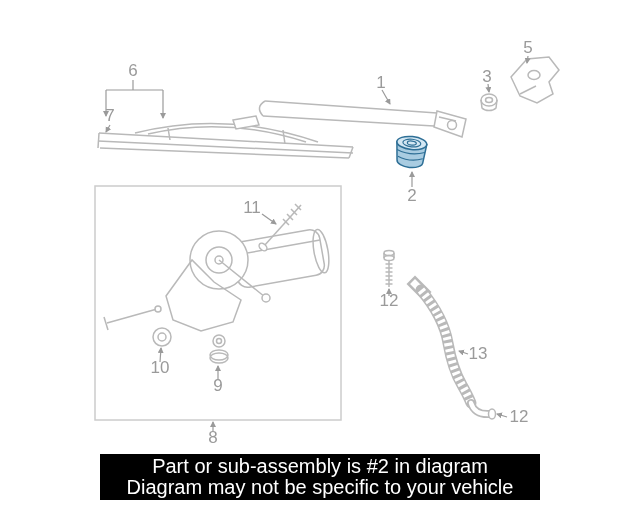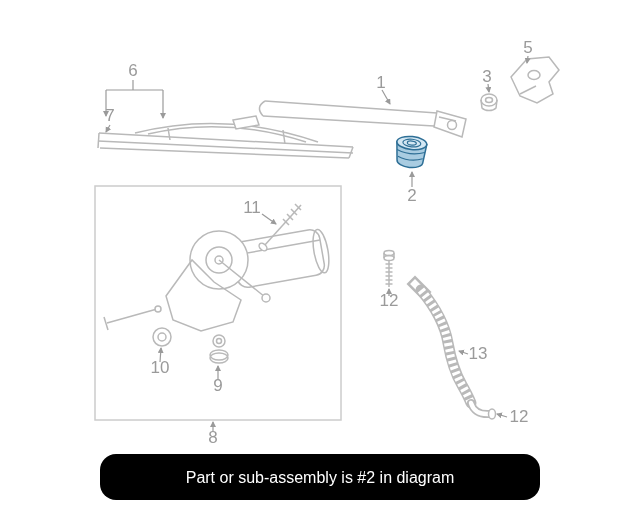--- a/index.html
+++ b/index.html
@@ -19,22 +19,22 @@
 
   .hose-base{stroke:var(--line,#b9b9b9);stroke-width:11;fill:none;stroke-linecap:round;}
   .hose-ribs{stroke:#ffffff;stroke-width:8;fill:none;stroke-dasharray:3 3;}
   .hose-tail{stroke:var(--line,#b9b9b9);stroke-width:8;fill:none;stroke-linecap:round;}
   .hose-tail-in{stroke:#ffffff;stroke-width:4.5;fill:none;stroke-linecap:round;}
   .conn-base{stroke:var(--line,#b9b9b9);stroke-width:12;stroke-linecap:square;}
   .conn-in{stroke:#ffffff;stroke-width:7;stroke-linecap:square;}
 
   .caption{position:absolute;left:100px;top:454px;width:440px;height:46px;
            background:var(--caption-bg,#000);color:var(--caption-fg,#fff);
-           border-radius:16px;display:flex;flex-direction:column;align-items:center;
-           justify-content:center;font-size:16px;line-height:21px;text-align:center;}
+           border-radius:0;display:flex;flex-direction:column;align-items:center;
+           justify-content:center;font-size:20px;line-height:21px;text-align:center;}
 </style>
 </head>
 <body>
 
 <div class="stage">
   <svg width="640" height="512" viewBox="0 0 640 512">
     <defs>
       <marker id="arr" markerWidth="7" markerHeight="7" refX="5" refY="3" orient="auto" markerUnits="userSpaceOnUse">
         <path d="M0,0 L6,3 L0,6 Z" style="fill:var(--label,#9a9a9a)"></path>
       </marker>
@@ -178,14 +178,15 @@
       <text class="lbl" x="160" y="373" text-anchor="middle">10</text>
       <text class="lbl" x="252" y="213" text-anchor="middle">11</text>
       <text class="lbl" x="389" y="306" text-anchor="middle">12</text>
       <text class="lbl" x="478" y="359" text-anchor="middle">13</text>
       <text class="lbl" x="519" y="422" text-anchor="middle">12</text>
     </g>
   </svg>
 
   <div class="caption">
     <div>Part or sub-assembly is #2 in diagram</div>
+    <div>Diagram may not be specific to your vehicle</div>
   </div>
 </div>
 
 </body></html>

